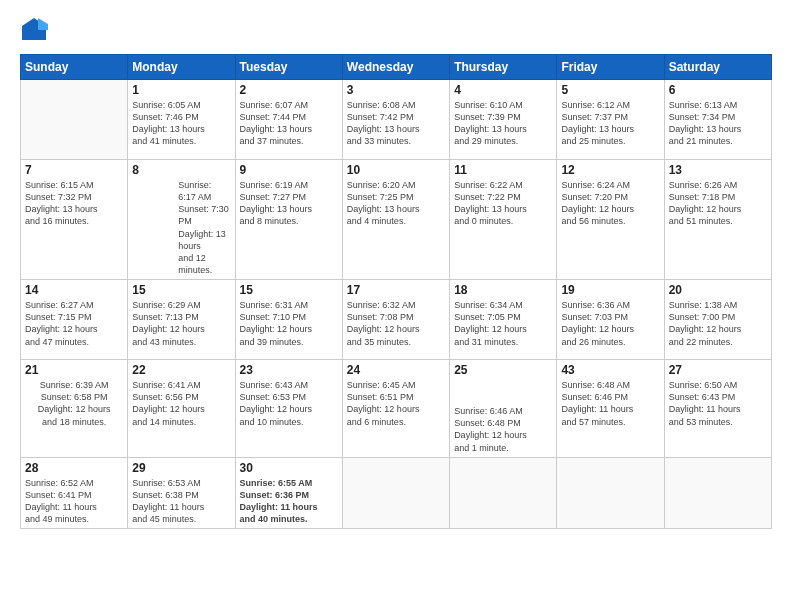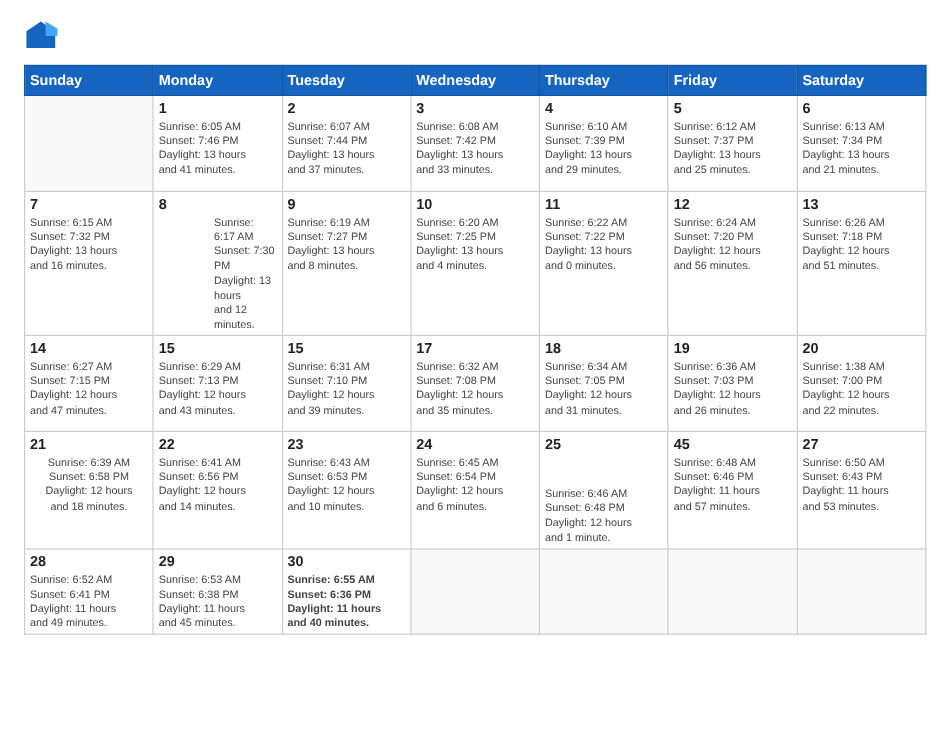--- a/index.html
+++ b/index.html
@@ -294,33 +294,33 @@
           <td>
             <span class="day-num">23</span>
             <div class="day-info" style="white-space: pre-line;">Sunrise: 6:43 AM
 Sunset: 6:53 PM
 Daylight: 12 hours
 and 10 minutes.</div>
           </td>
           <td>
             <span class="day-num">24</span>
             <div class="day-info" style="white-space: pre-line;">Sunrise: 6:45 AM
-Sunset: 6:54 PM
+Sunset: 6:51 PM
 Daylight: 12 hours
 and 6 minutes.</div>
           </td>
           <td>
             <span class="day-num">25</span>
             <div class="day-info" style="white-space: pre-line; margin-top: 28px;">Sunrise: 6:46 AM
 Sunset: 6:48 PM
 Daylight: 12 hours
 and 1 minute.</div>
           </td>
           <td>
-            <span class="day-num">45</span>
+            <span class="day-num">43</span>
             <div class="day-info" style="white-space: pre-line;">Sunrise: 6:48 AM
 Sunset: 6:46 PM
 Daylight: 11 hours
 and 57 minutes.</div>
           </td>
           <td>
             <span class="day-num">27</span>
             <div class="day-info" style="white-space: pre-line;">Sunrise: 6:50 AM
 Sunset: 6:43 PM
 Daylight: 11 hours

